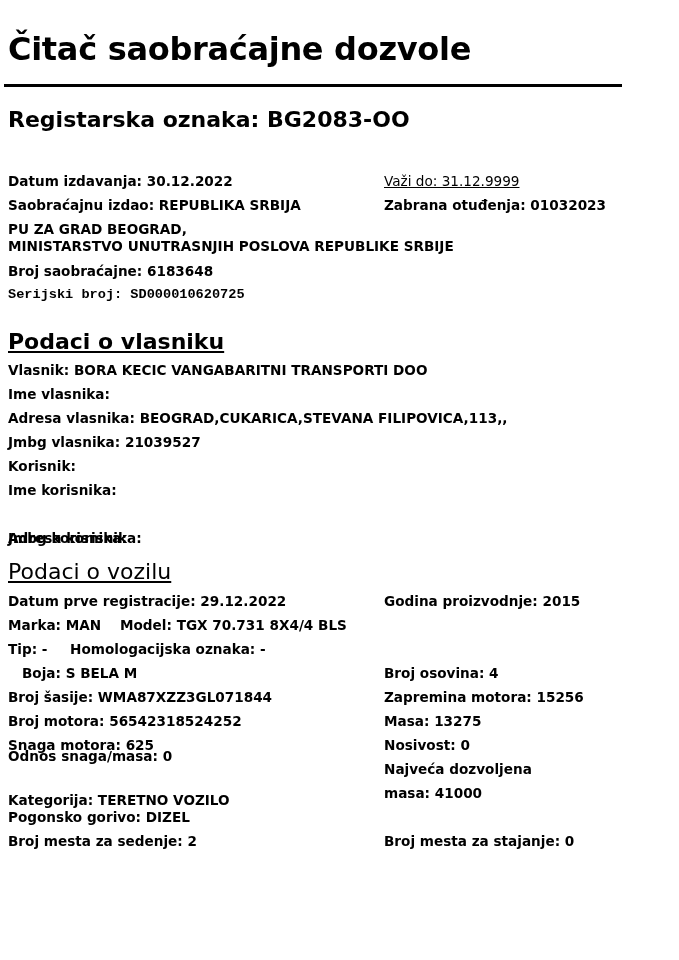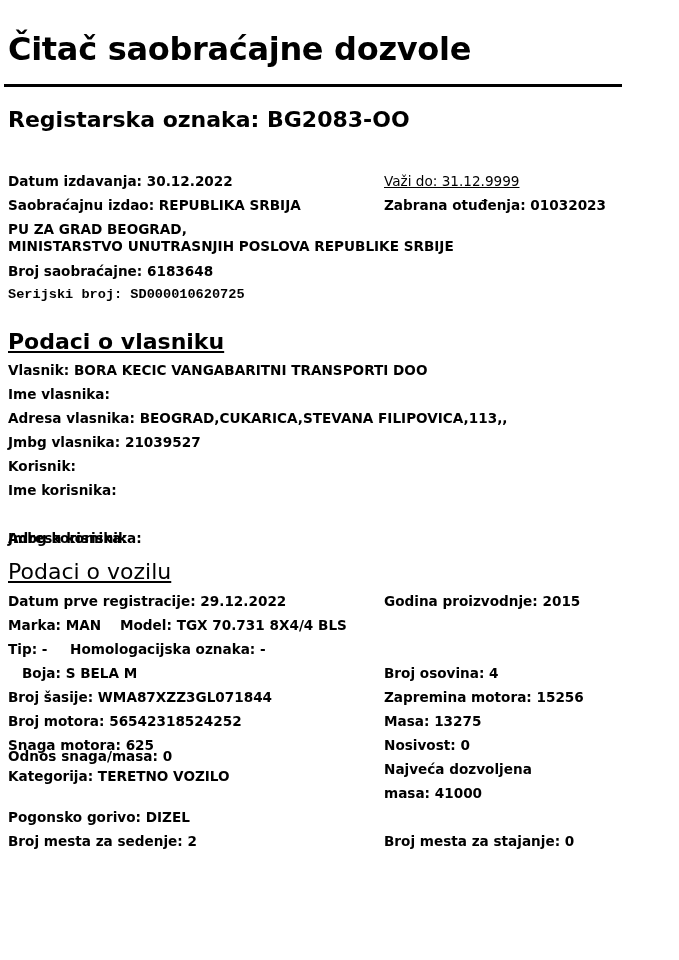--- a/index.html
+++ b/index.html
@@ -54,18 +54,18 @@
   <div class="abs f" style="left:22px;top:665px;">Boja: S BELA M</div>
   <div class="abs f" style="left:384px;top:665px;">Broj osovina: 4</div>
   <div class="abs f" style="left:8px;top:689px;">Broj šasije: WMA87XZZ3GL071844</div>
   <div class="abs f" style="left:384px;top:689px;">Zapremina motora: 15256</div>
   <div class="abs f" style="left:8px;top:713px;">Broj motora: 56542318524252</div>
   <div class="abs f" style="left:384px;top:713px;">Masa: 13275</div>
   <div class="abs f" style="left:8px;top:737px;">Snaga motora: 625</div>
   <div class="abs f" style="left:384px;top:737px;">Nosivost: 0</div>
   <div class="abs f" style="left:8px;top:748px;">Odnos snaga/masa: 0</div>
   <div class="abs f" style="left:384px;top:761px;">Najveća dozvoljena</div>
-  <div class="abs f" style="left:8px;top:768px;">Kategorija: TERETNO VOZILO</div>
+  <div class="abs f" style="left:8px;top:792px;">Kategorija: TERETNO VOZILO</div>
   <div class="abs f" style="left:384px;top:785px;">masa: 41000</div>
   <div class="abs f" style="left:8px;top:809px;">Pogonsko gorivo: DIZEL</div>
   <div class="abs f" style="left:8px;top:833px;">Broj mesta za sedenje: 2</div>
   <div class="abs f" style="left:384px;top:833px;">Broj mesta za stajanje: 0</div>
 </div>
 
 </body></html>

